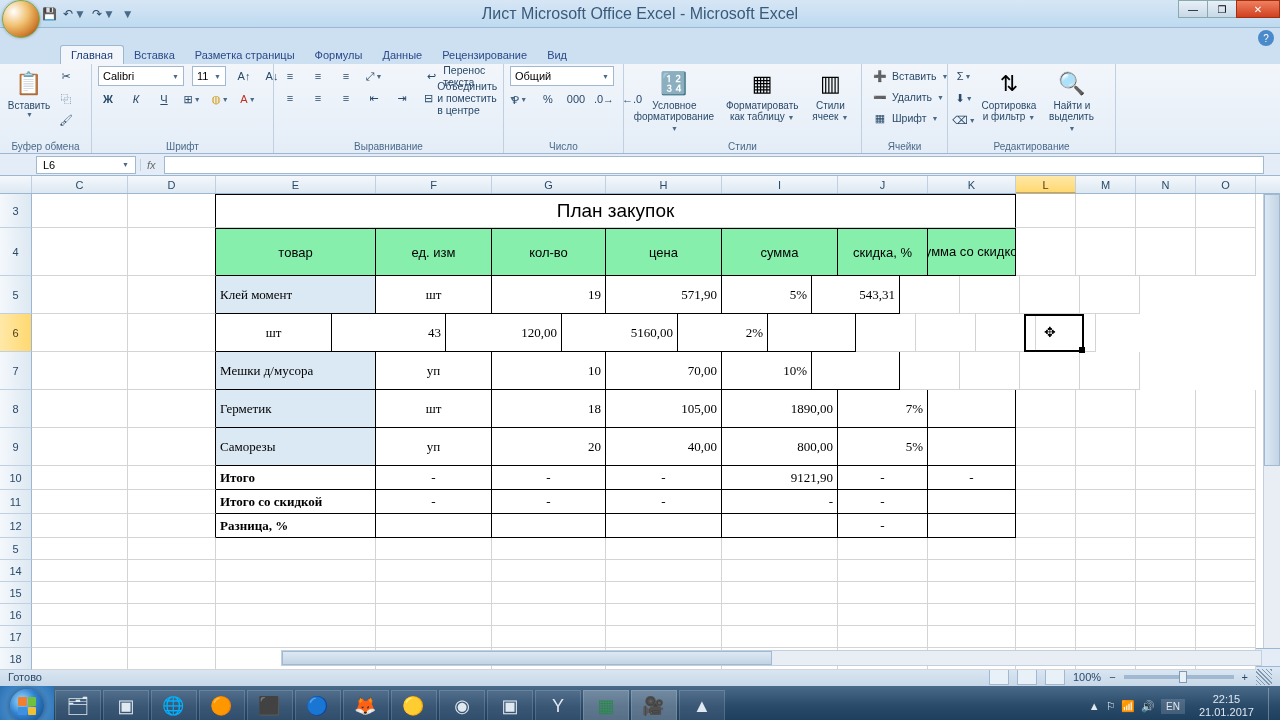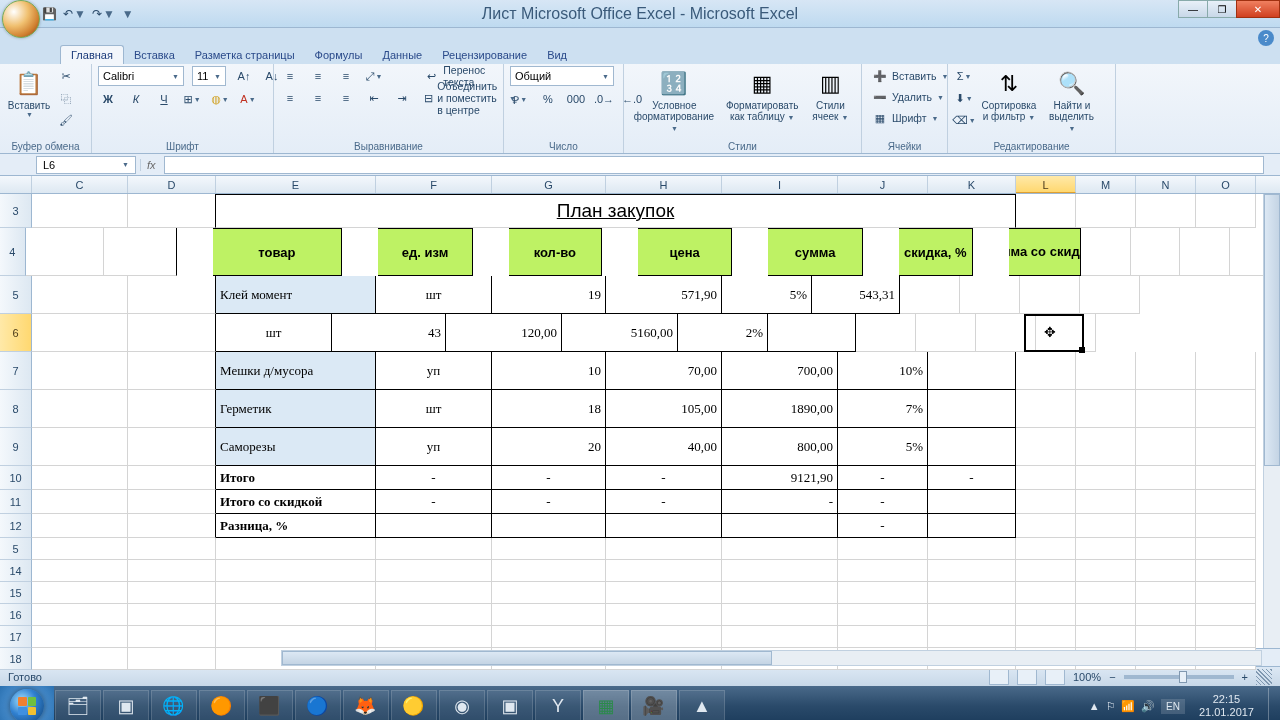--- a/index.html
+++ b/index.html
@@ -53,22 +53,22 @@
 .ch.sel { background: linear-gradient(#ffe9a8, #ffd870); color: #4a3a1a; border-bottom: 1px solid #e0a030;}
 .rows { position: relative; }
 .rh { width: 32px; border-right: 1px solid #9db7d1; border-bottom: 1px solid #c0d0e0; background: linear-gradient(90deg,#f4f8fc,#dde8f2); text-align: center; font-size: 11px; color: #2a4a6a; display: flex; align-items: center; justify-content: center; }
 .rh.sel { background: linear-gradient(90deg,#ffe9a8,#ffd870); color: #4a3a1a; }
 .gr { display: flex; }
 .cell { border-right: 1px solid #d4d4d4; border-bottom: 1px solid #d4d4d4; font-size: 13px; padding: 0 4px; display: flex; align-items: center; background: #fff; overflow: hidden; white-space: nowrap; }
 .bthick-r { border-right: 1.5px solid #000; }
 .bthick-b { border-bottom: 1.5px solid #000; }
 .bthick-t { border-top: 1.5px solid #000; }
 .bmed { border-right: 1px solid #000; border-bottom: 1px solid #000; font-family: Liberation Serif, serif; }
-.hdr-yellow { background: #bef264; font-weight: 700; justify-content: center; margin-left: 36px; }
-.title-cell { font-size: 19px; text-decoration: underline; justify-content: center; }
+.hdr-yellow { background: #86efac; font-weight: 400; justify-content: center; }
+.title-cell { font-size: 19px; justify-content: center; }
 .blue-fill { background: #dbe9f5; }
 .ralign { justify-content: flex-end; }
 .calign { justify-content: center; }
 .bold { font-weight: bold; }
 .sel-box { position: absolute; border: 2.5px solid #000; pointer-events: none; }
 .sel-handle { position: absolute; width: 6px; height: 6px; background: #000; }
 .cursor-cross { position:absolute; font-size: 14px; color: #000; pointer-events:none; }
 
 
 .sheet-bar { height: 18px; background: #e4edf7; display: flex; align-items: center; border-top: 1px solid #9db7d1; }
@@ -374,21 +374,20 @@
           <div class="cell w-O h38"></div>
    </div>
         <div class="gr h38">
      <div class="rh h38">7</div>
      <div class="cell w-C h38"></div>
           <div class="cell w-D h38 bthick-r"></div>
      <div class="cell w-E h38 blue-fill bmed">Мешки д/мусора</div>
      <div class="cell w-F h38 calign bmed">уп</div>
      <div class="cell w-G h38 ralign bmed">10</div>
      <div class="cell w-H h38 ralign bmed">70,00</div>
-     <div class="cell w-I h38 ralign bmed">700,00</div>
      <div class="cell w-J h38 ralign bmed">10%</div>
      <div class="cell w-K h38 ralign bmed bthick-r"></div>
      <div class="cell w-L h38"></div>
           <div class="cell w-M h38"></div>
           <div class="cell w-N h38"></div>
           <div class="cell w-O h38"></div>
    </div>
         <div class="gr h38">
      <div class="rh h38">8</div>
      <div class="cell w-C h38"></div>

